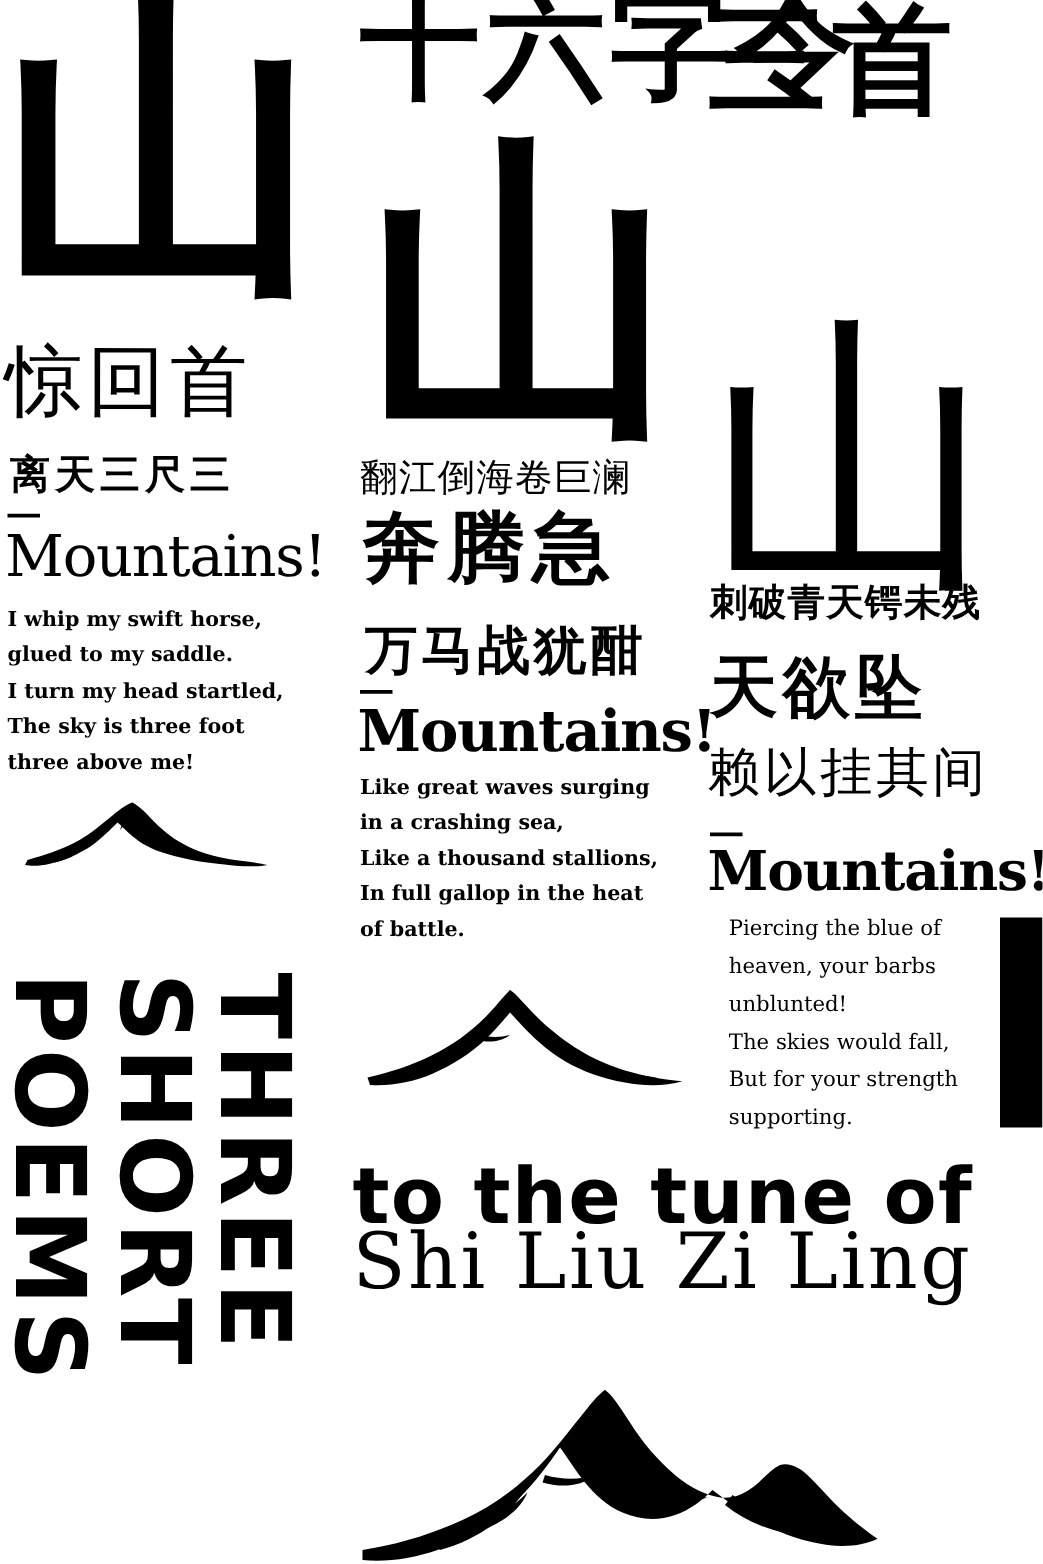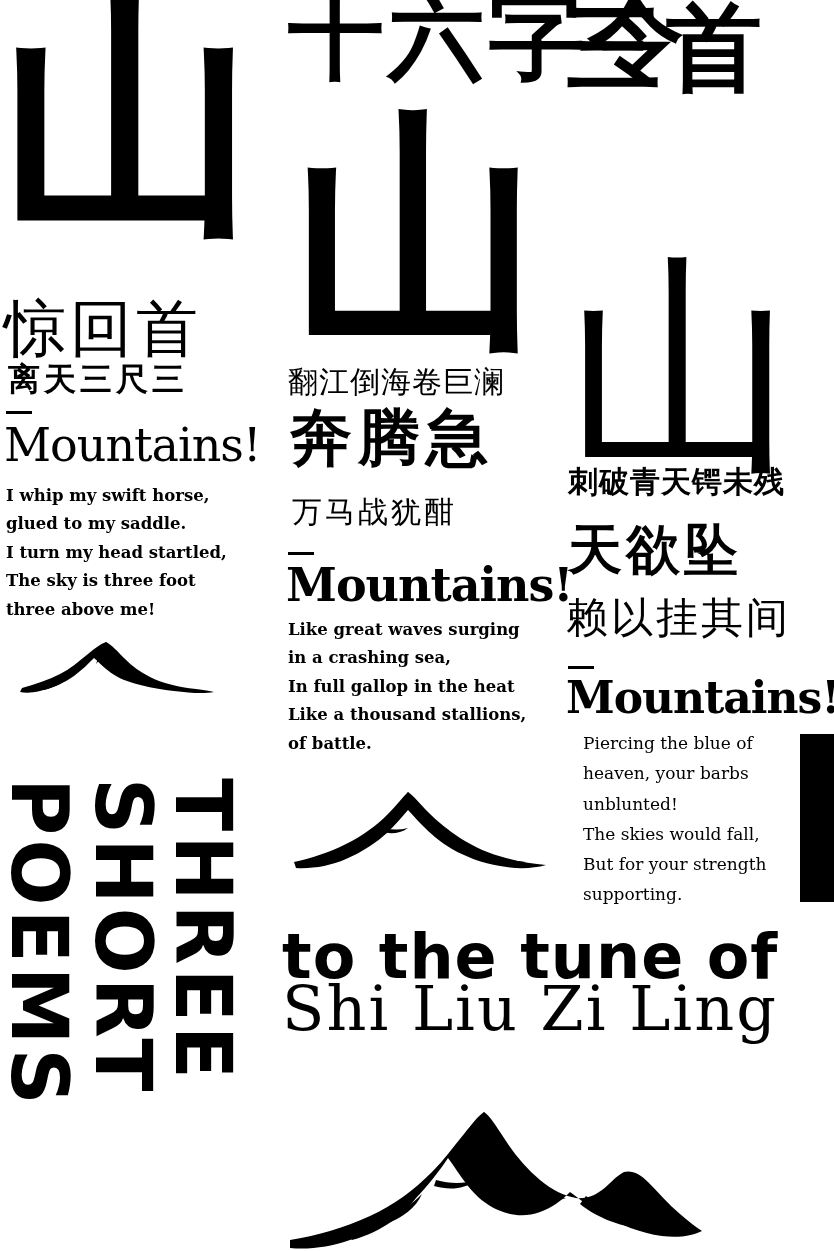--- a/index.html
+++ b/index.html
@@ -40,21 +40,20 @@
     font-weight: 700;
     letter-spacing: 1px;
   }
   .c1-line2 {
     left: 4px; top: 272px;
     font-family: "DejaVu Sans", sans-serif;
     font-size: 62px;
     font-weight: 400;
     letter-spacing: 4px;
     line-height: 1.05;
-    margin-top: 24px;
   }
   .c1-line3 {
     left: 8px; top: 358px;
     font-family: "DejaVu Sans", sans-serif;
     font-size: 32px;
     font-weight: 900;
     letter-spacing: 4px;
   }
   .rule {
     background: #000;
@@ -105,22 +104,22 @@
     left: 290px; top: 404px;
     font-family: "DejaVu Sans", sans-serif;
     font-size: 62px;
     font-weight: 900;
     letter-spacing: 6px;
     line-height: 1.1;
   }
   .c2-line3 {
     left: 292px; top: 492px;
     font-family: "DejaVu Sans", sans-serif;
-    font-size: 30px;
-    font-weight: 400;
+    font-size: 42px;
+    font-weight: 700;
     letter-spacing: 3px;
   }
   .c2-rule { left: 288px; top: 552px; width: 26px; }
   .c2-mount {
     left: 286px; top: 562px;
     font-family: "DejaVu Serif", serif;
     font-size: 46px;
     font-weight: 900;
     letter-spacing: -1px;
     line-height: 1;
@@ -268,22 +267,22 @@
   <div class="abs c2-title">十六字令</div>
   <div class="abs c2-hanzi-big">山</div>
   <div class="abs c2-line1">翻江倒海卷巨澜</div>
   <div class="abs c2-line2">奔腾急</div>
   <div class="abs c2-line3">万马战犹酣</div>
   <div class="abs rule c2-rule"></div>
   <div class="abs c2-mount">Mountains!</div>
   <div class="abs c2-body">
     <div>Like great waves surging</div>
     <div>in a crashing sea,</div>
+    <div>Like a thousand stallions,</div>
     <div>In full gallop in the heat</div>
-    <div>Like a thousand stallions,</div>
     <div>of battle.</div>
   </div>
 
   <div class="ink" style="left:288px; top:770px;">
     <svg width="270" height="110" viewBox="0 0 270 110" aria-hidden="true">
       <path fill="#000" d="M6 92 C24 88 42 82 58 74 C74 66 88 56 100 44 C108 36 114 28 120 22 C126 26 132 34 140 42 C150 52 160 60 172 68 C186 77 202 84 218 88 C232 92 246 94 258 95 C244 99 228 99 212 96 C194 93 178 87 164 79 C152 72 142 63 134 55 C128 49 124 44 120 40 C115 46 108 54 100 62 C88 73 74 82 58 89 C42 96 24 99 8 98 Z"></path>
       <path fill="#000" d="M120 22 C124 30 128 40 132 48 C127 44 123 38 120 32 C116 38 112 45 108 50 C112 40 116 30 120 22 Z"></path>
       <path fill="#000" d="M42 86 C58 82 74 74 86 64 C78 78 62 88 44 92 Z"></path>
       <path fill="#000" d="M176 74 C194 84 216 90 238 92 C216 95 192 90 172 80 Z"></path>
       <path fill="#000" d="M96 58 C104 60 112 60 120 58 C112 64 102 64 94 62 Z"></path>

